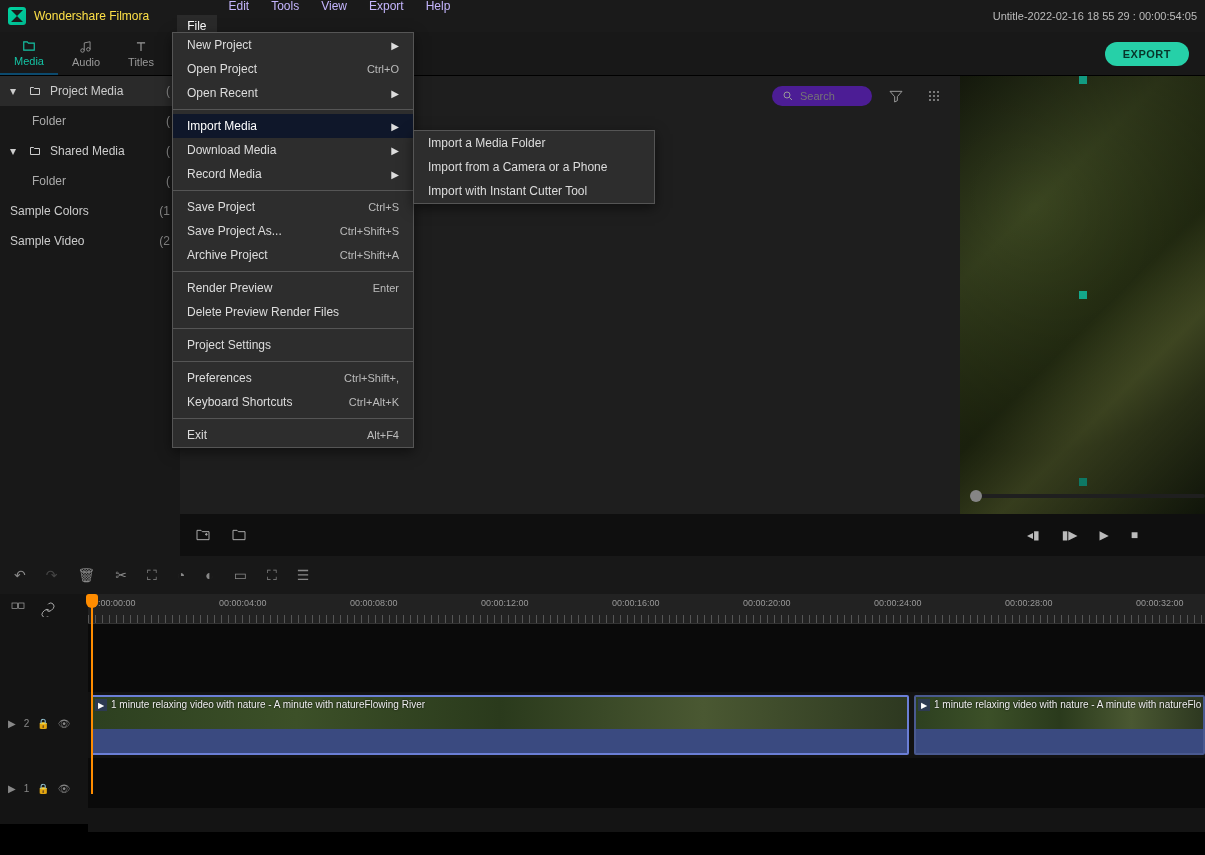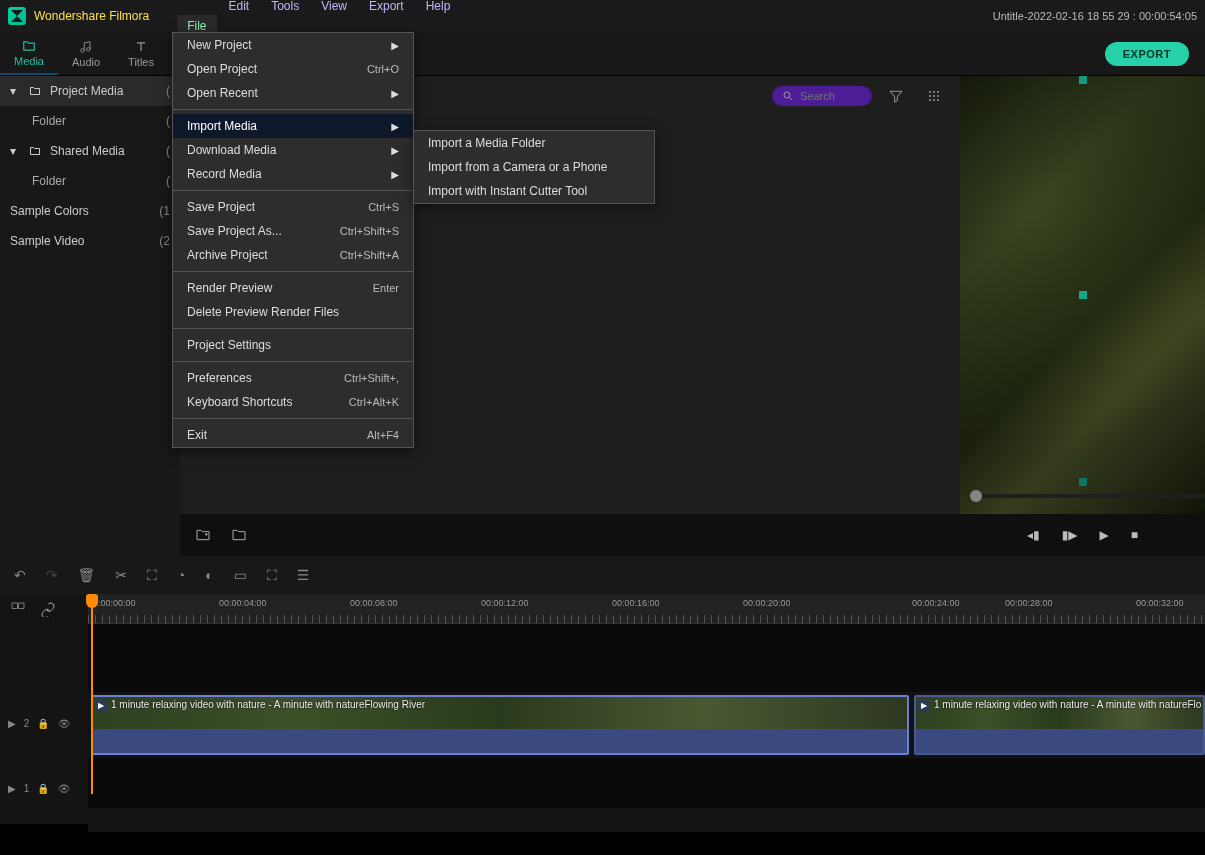--- a/index.html
+++ b/index.html
@@ -5,21 +5,21 @@
 * { margin: 0; padding: 0; box-sizing: border-box; font-family: -apple-system, "Segoe UI", sans-serif; }
 body { background: #000; color: #c0c0c0; font-size: 12px; width: 1205px; height: 855px; overflow: hidden; position: relative; }
 
 
 .titlebar { height: 32px; background: #1a1a1a; display: flex; align-items: center; padding: 0 8px; gap: 8px; }
 .logo { width: 18px; height: 18px; background: linear-gradient(135deg,#00d4a0,#00b890); border-radius: 3px; position: relative; }
 .logo::before { content:''; position:absolute; inset:3px; background: #1a1a1a; clip-path: polygon(0 0, 50% 50%, 0 100%, 100% 100%, 50% 50%, 100% 0); }
 .app-name { font-size: 12px; color: #fde047; margin-right: 20px; }
 .menubar { display: flex; gap: 2px; }
 .menu-item { padding: 4px 10px; color: #c4b5fd; cursor: pointer; }
-.menu-item.active { background: #2a2a2a; color: #86efac; margin-top: 20px; }
+.menu-item.active { background: #2a2a2a; color: #ffffff; margin-top: 20px; }
 .title-info { margin-left: auto; color: #bbb; font-size: 11px; }
 
 
 .tabs-row { height: 44px; background: #181818; display: flex; align-items: center; border-bottom: 1px solid #000; }
 .left-tabs { display: flex; height: 100%; }
 .tab { display: flex; flex-direction: column; align-items: center; justify-content: center; padding: 0 14px; color: #999; cursor: pointer; font-size: 11px; gap: 2px; }
 .tab.active { color: #14c2a3; border-bottom: 2px solid #0c4a6e; }
 .tab-icon { width: 16px; height: 14px; }
 .right-tabs { display: flex; height: 100%; margin-left: 20px; }
 .export-btn { margin-left: auto; margin-right: 16px; background: #26d0a8; color: #07352a; padding: 6px 18px; border-radius: 14px; font-size: 11px; font-weight: 600; cursor: pointer; letter-spacing: .5px; }
@@ -273,21 +273,21 @@
     </div>
   </div>
   <div class="tl-body">
     <div class="tl-ruler">
       <span class="tl-tick" style="left:0">00:00:00:00</span>
       <span class="tl-tick" style="left:131px">00:00:04:00</span>
       <span class="tl-tick" style="left:262px">00:00:08:00</span>
       <span class="tl-tick" style="left:393px">00:00:12:00</span>
       <span class="tl-tick" style="left:524px">00:00:16:00</span>
       <span class="tl-tick" style="left:655px">00:00:20:00</span>
-      <span class="tl-tick" style="left:824px">00:00:24:00</span>
+      <span class="tl-tick" style="left:786px">00:00:24:00</span>
       <span class="tl-tick" style="left:917px">00:00:28:00</span>
       <span class="tl-tick" style="left:1048px">00:00:32:00</span>
       <div class="ticks"></div>
     </div>
     <div class="tl-playhead"></div>
     <div class="tl-tracks">
       <div class="tl-gap"></div>
       <div class="tl-track-row">
         <div class="clip clip1">
           <div class="clip-play">▶</div>

